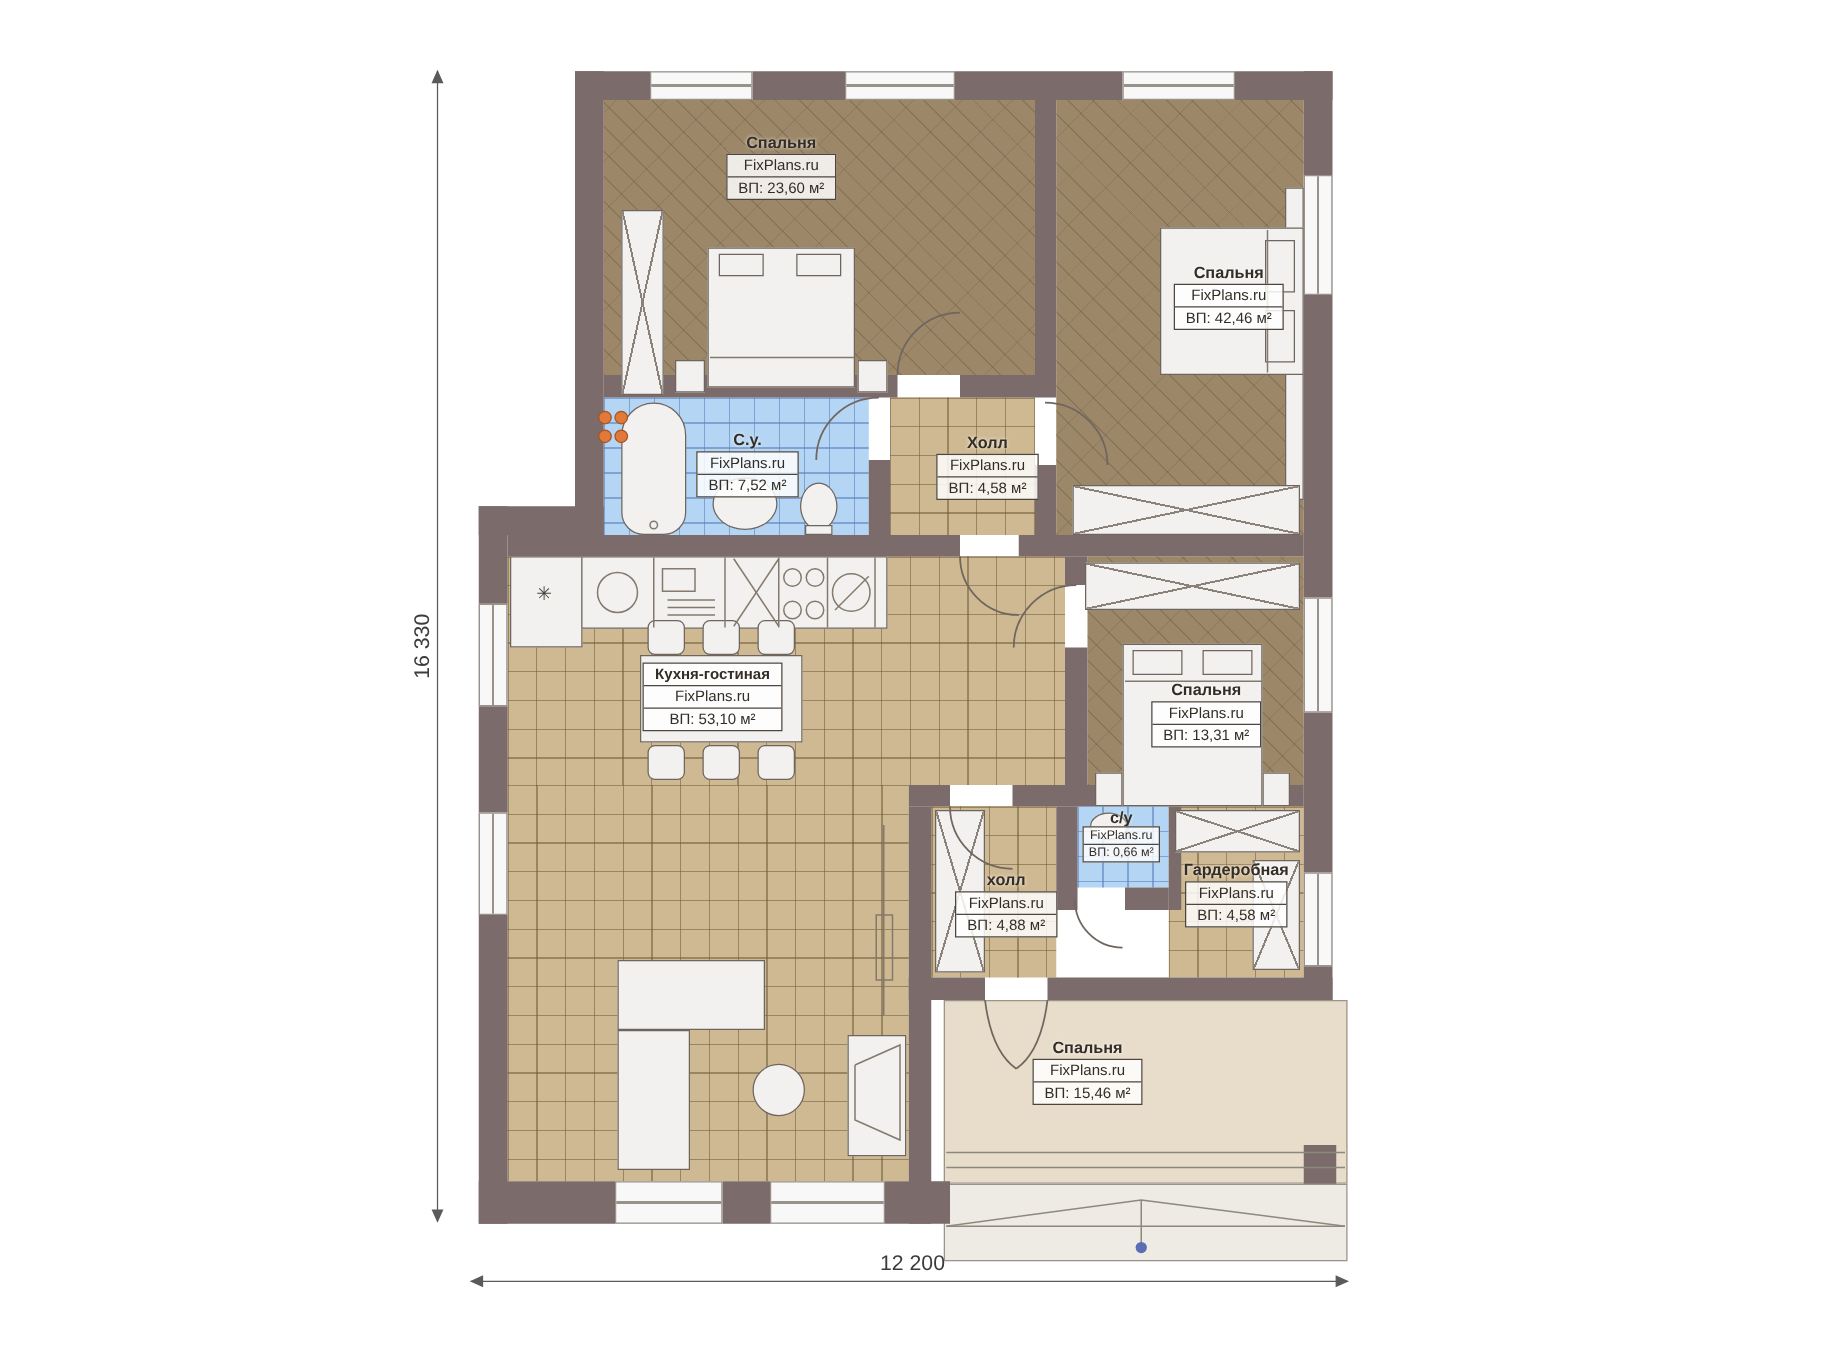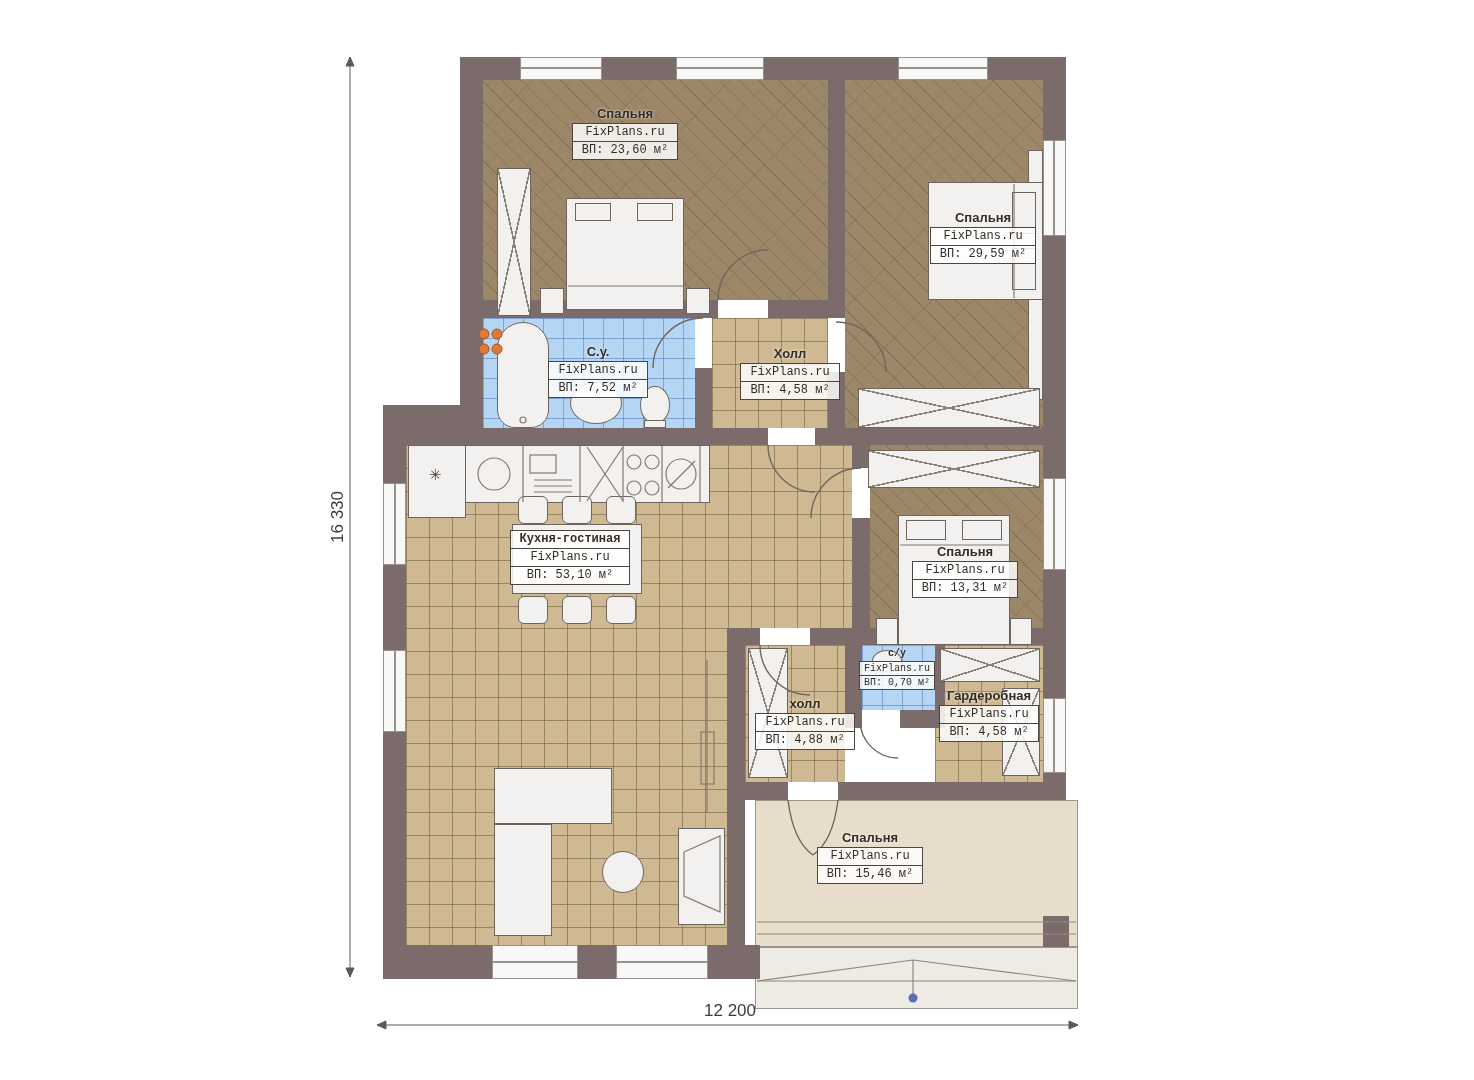--- a/index.html
+++ b/index.html
@@ -30,24 +30,24 @@
   .xbox{position:absolute;background:#f2f1ef;border:1px solid #6e665e;box-sizing:border-box;z-index:4;
     background-image:
       linear-gradient(to top right, transparent calc(50% - 0.8px), #8a8178 calc(50% - 0.8px), #8a8178 calc(50% + 0.8px), transparent calc(50% + 0.8px)),
       linear-gradient(to bottom right, transparent calc(50% - 0.8px), #8a8178 calc(50% - 0.8px), #8a8178 calc(50% + 0.8px), transparent calc(50% + 0.8px));}
   .overlay{position:absolute;left:0;top:0;z-index:5;pointer-events:none;}
   
   .rlabel{position:absolute;display:flex;flex-direction:column;align-items:center;z-index:6;color:#332d26;}
   .rname{font-weight:bold;font-size:13px;line-height:15px;margin-bottom:2px;
          text-shadow:0 0 3px rgba(255,255,255,.9);white-space:nowrap;}
   .rbox{background:rgba(255,255,255,.84);border:1px solid #4e463d;text-align:center;font-size:12px;}
-  .rbox .row{padding:1px 9px;line-height:15px;white-space:nowrap;font-family:Liberation Mono, monospace;}
+  .rbox .row{padding:1px 9px;line-height:15px;white-space:nowrap;}
   .rbox .row + .row{border-top:1px solid #4e463d;}
   .rbox .row.bold{font-weight:bold;}
-  .rlabel.small .rname{font-size:10px;line-height:12px;margin-bottom:1px;font-family:Liberation Mono, monospace;}
+  .rlabel.small .rname{font-size:13px;line-height:12px;margin-bottom:1px;}
   .rlabel.small .rbox{font-size:10px;}
   .rlabel.small .rbox .row{padding:0 4px;line-height:13px;}
   
   .dimtext{position:absolute;z-index:6;color:#3c3c3c;font-size:17px;text-align:center;}
   .boiler{position:absolute;z-index:5;color:#4a443c;font-size:15px;}
 </style>
 </head>
 <body>
 
 <div class="canvas">
@@ -219,21 +219,21 @@
     <div class="rbox">
       <div class="row">FixPlans.ru</div>
       <div class="row">ВП: 23,60 м²</div>
     </div>
   </div>
 
   <div class="rlabel" style="left:903px;top:210px;width:160px;">
     <div class="rname">Спальня</div>
     <div class="rbox">
       <div class="row">FixPlans.ru</div>
-      <div class="row">ВП: 29,59 м²</div>
+      <div class="row">ВП: 42,46 м²</div>
     </div>
   </div>
 
   <div class="rlabel" style="left:543px;top:344px;width:110px;">
     <div class="rname">С.у.</div>
     <div class="rbox">
       <div class="row">FixPlans.ru</div>
       <div class="row">ВП: 7,52 м²</div>
     </div>
   </div>
@@ -259,21 +259,21 @@
     <div class="rbox">
       <div class="row">FixPlans.ru</div>
       <div class="row">ВП: 13,31 м²</div>
     </div>
   </div>
 
   <div class="rlabel small" style="left:857px;top:648px;width:80px;">
     <div class="rname">с/у</div>
     <div class="rbox">
       <div class="row">FixPlans.ru</div>
-      <div class="row">ВП: 0,70 м²</div>
+      <div class="row">ВП: 0,66 м²</div>
     </div>
   </div>
 
   <div class="rlabel" style="left:909px;top:688px;width:160px;">
     <div class="rname">Гардеробная</div>
     <div class="rbox">
       <div class="row">FixPlans.ru</div>
       <div class="row">ВП: 4,58 м²</div>
     </div>
   </div>

